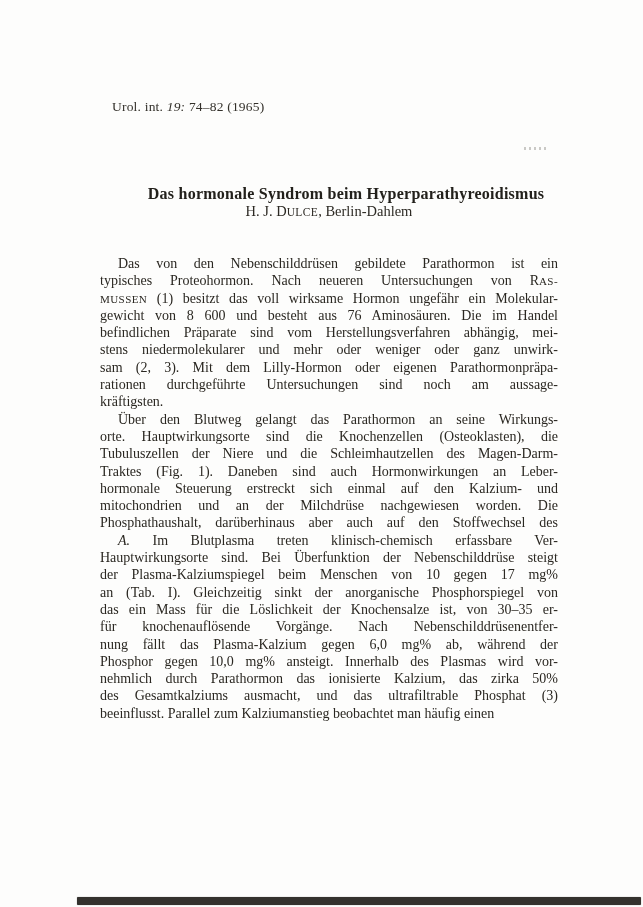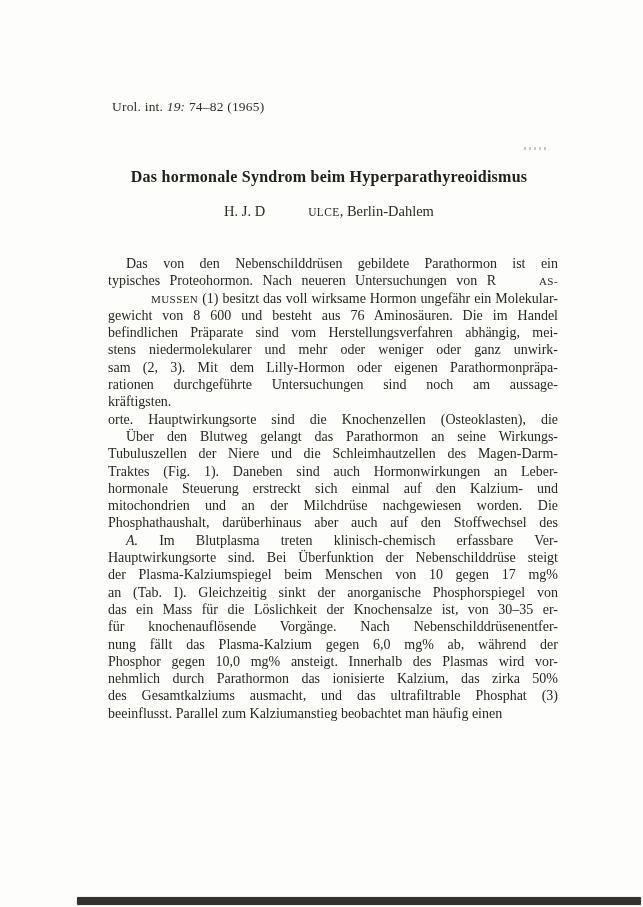--- a/index.html
+++ b/index.html
@@ -39,26 +39,25 @@
     font-size:14px;
     color:#2a2721;
   }
   .line{
     height:17.3px;
     line-height:17.3px;
     text-align:justify;
     text-align-last:justify;
     -moz-text-align-last:justify;
     white-space:nowrap;
-    margin-left:8px;
   }
   .line.first{text-indent:18px;}
   .line.plast{text-align-last:left;-moz-text-align-last:left;}
   .it{font-style:italic;}
-  .sc{font-size:79%;letter-spacing:0.4px;padding-left:43px;}
+  .sc{font-size:79%;letter-spacing:0.4px;}
   .speckle{
     position:absolute;left:524px;top:147px;width:24px;height:3px;
     background:repeating-linear-gradient(90deg,rgba(140,138,132,0.45) 0 2px,transparent 2px 5px);
   }
   .scan-bar{
     position:absolute;left:77px;top:897px;width:564px;height:8px;
     background:#34322e;
     border-radius:1px;
     box-shadow:0 0 1px rgba(0,0,0,0.55);
   }
@@ -66,36 +65,36 @@
 </head>
 <body>
 
 <div class="page">
 
   <div class="journal-ref"><span>Urol. int. </span><span class="it">19:</span><span> 74–82 (1965)</span></div>
 
   <div class="speckle"></div>
 
   <div class="content">
-    <h1 class="title" style="margin:0;">Das hormonale Syndrom beim Hyperparathyreoidismus</h1>
+    <h1 class="title" style="margin:17px;">Das hormonale Syndrom beim Hyperparathyreoidismus</h1>
 
     <div class="author"><span>H. J. D</span><span class="sc">ULCE</span><span>, Berlin-Dahlem</span></div>
 
     <div class="body-text">
         <div class="line first"><span>Das von den Nebenschilddrüsen gebildete Parathormon ist ein</span></div>
         <div class="line"><span>typisches Proteohormon. Nach neueren Untersuchungen von R</span><span class="sc">AS-</span></div>
         <div class="line"><span class="sc">MUSSEN</span><span> (1) besitzt das voll wirksame Hormon ungefähr ein Molekular-</span></div>
         <div class="line"><span>gewicht von 8 600 und besteht aus 76 Aminosäuren. Die im Handel</span></div>
         <div class="line"><span>befindlichen Präparate sind vom Herstellungsverfahren abhängig, mei-</span></div>
         <div class="line"><span>stens niedermolekularer und mehr oder weniger oder ganz unwirk-</span></div>
         <div class="line"><span>sam (2, 3). Mit dem Lilly-Hormon oder eigenen Parathormonpräpa-</span></div>
         <div class="line"><span>rationen durchgeführte Untersuchungen sind noch am aussage-</span></div>
         <div class="line plast"><span>kräftigsten.</span></div>
+        <div class="line first"><span>Über den Blutweg gelangt das Parathormon an seine Wirkungs-</span></div>
         <div class="line"><span>orte. Hauptwirkungsorte sind die Knochenzellen (Osteoklasten), die</span></div>
-        <div class="line first"><span>Über den Blutweg gelangt das Parathormon an seine Wirkungs-</span></div>
         <div class="line"><span>Tubuluszellen der Niere und die Schleimhautzellen des Magen-Darm-</span></div>
         <div class="line"><span>Traktes (Fig. 1). Daneben sind auch Hormonwirkungen an Leber-</span></div>
         <div class="line"><span>hormonale Steuerung erstreckt sich einmal auf den Kalzium- und</span></div>
         <div class="line"><span>mitochondrien und an der Milchdrüse nachgewiesen worden. Die</span></div>
         <div class="line"><span>Phosphathaushalt, darüberhinaus aber auch auf den Stoffwechsel des</span></div>
         <div class="line first"><span class="it">A.</span><span> Im Blutplasma treten klinisch-chemisch erfassbare Ver-</span></div>
         <div class="line"><span>Hauptwirkungsorte sind. Bei Überfunktion der Nebenschilddrüse steigt</span></div>
         <div class="line"><span>der Plasma-Kalziumspiegel beim Menschen von 10 gegen 17 mg%</span></div>
         <div class="line"><span>an (Tab. I). Gleichzeitig sinkt der anorganische Phosphorspiegel von</span></div>
         <div class="line"><span>das ein Mass für die Löslichkeit der Knochensalze ist, von 30–35 er-</span></div>

